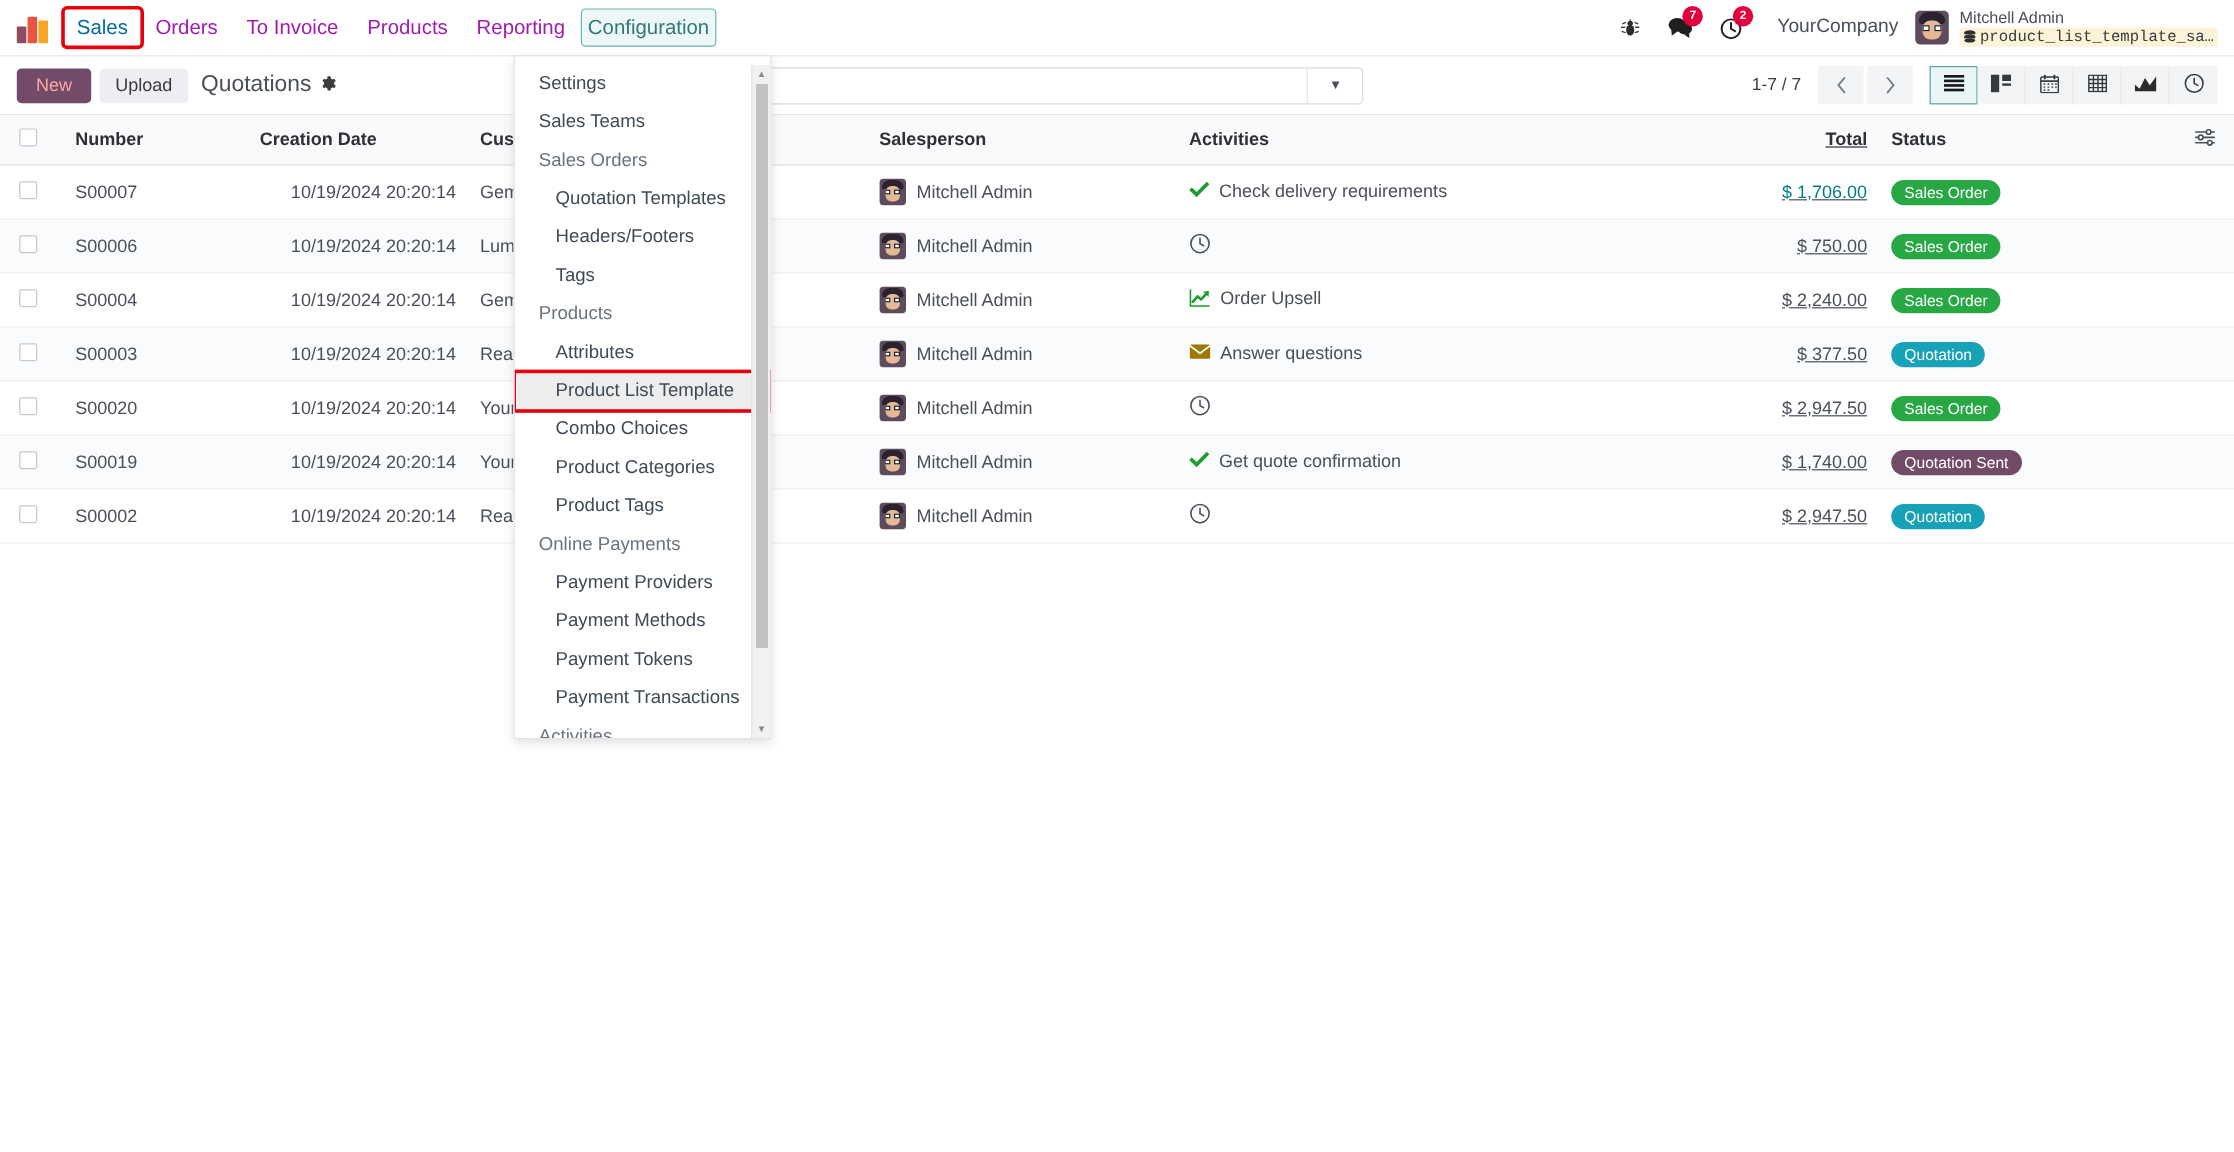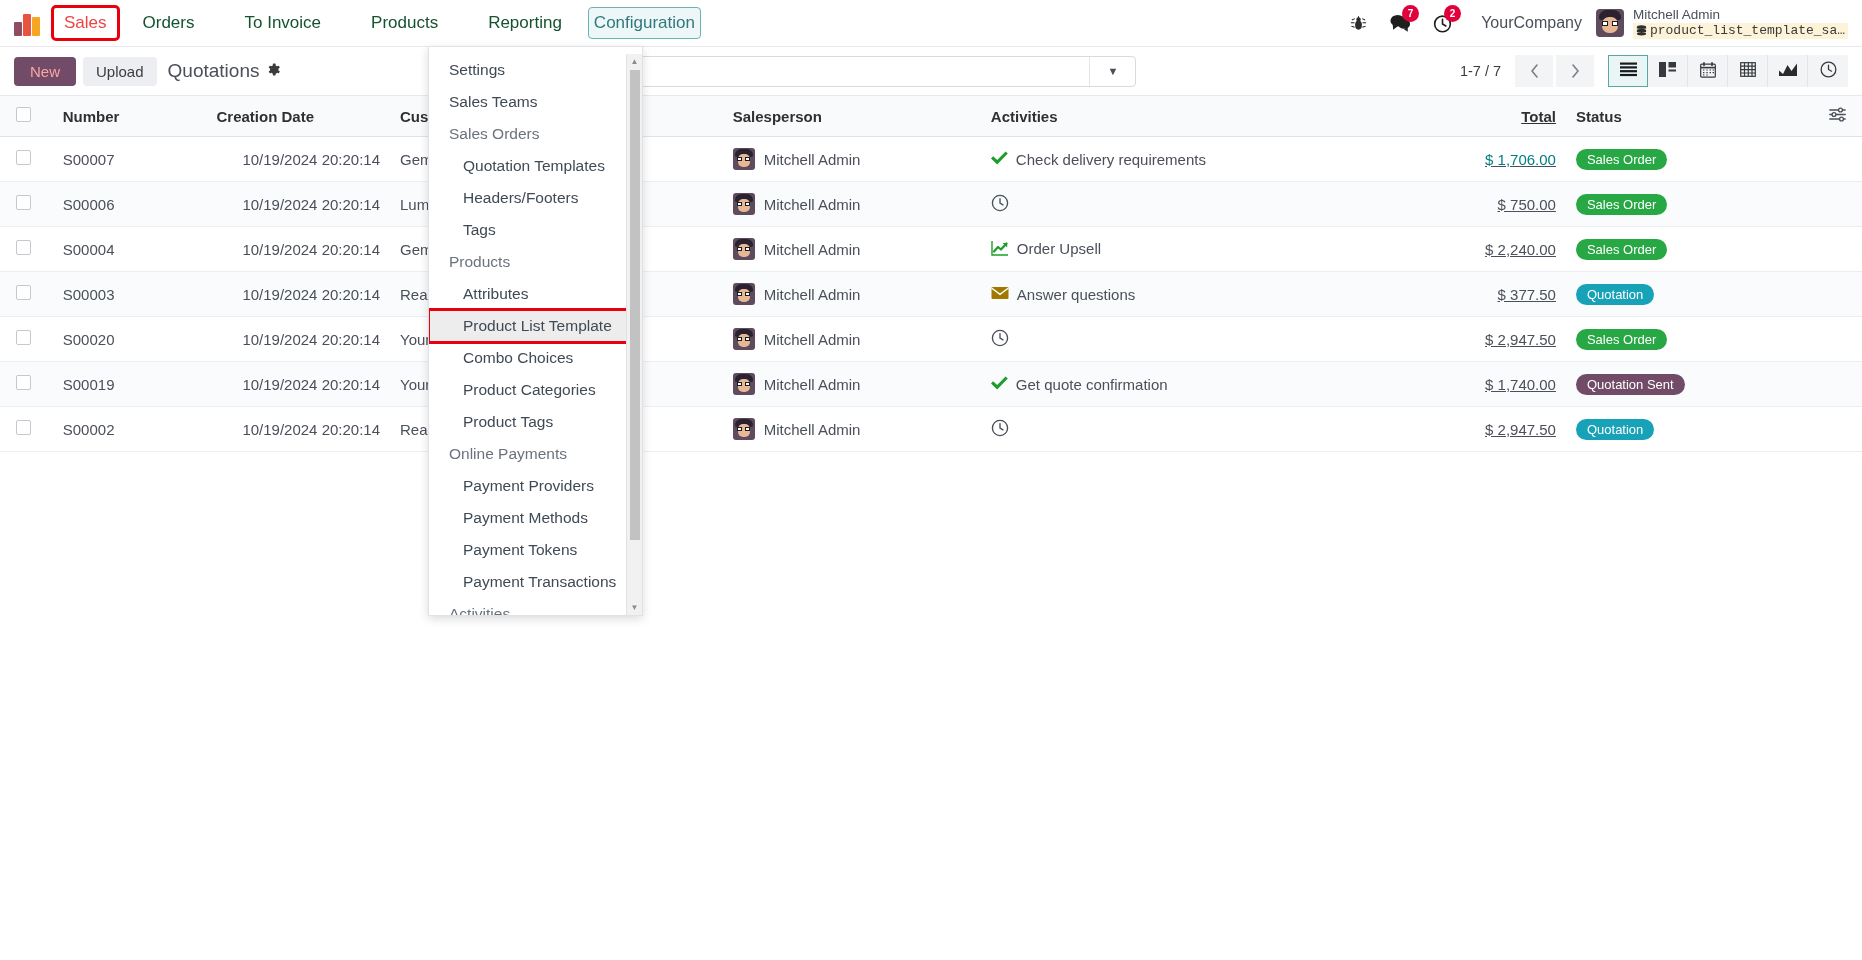--- a/index.html
+++ b/index.html
@@ -29,29 +29,29 @@
     margin-right: 10px;
     display: flex; align-items: flex-end; gap: 1px;
   }
   .brand-logo i { display:block; width: 8px; border-radius: 1px; }
   .bl1 { height: 14px; background: #8f4d63; }
   .bl2 { height: 22px; background: #e8543f; }
   .bl3 { height: 19px; background: #f5a623; }
 
   .nav-item {
     font-size: 17px;
-    color: #14532d;
-    padding: 5px 24px;
+    color: #a21caf;
+    padding: 5px 11px;
     margin-right: 2px;
     white-space: nowrap;
     cursor: pointer;
     border-radius: 4px;
     line-height: 1.25;
   }
-  .nav-item.app-name { color: #ef4444; }
+  .nav-item.app-name { color: #0369a1; }
   .nav-item.highlighted {
     outline: 3px solid #e8000d;
     outline-offset: 0px;
     border-radius: 2px;
     padding: 4px 10px;
   }
   .nav-item.active-dd {
     background: #eef7f7;
     border: 1px solid #6cb2b2;
     color: #31787d;

